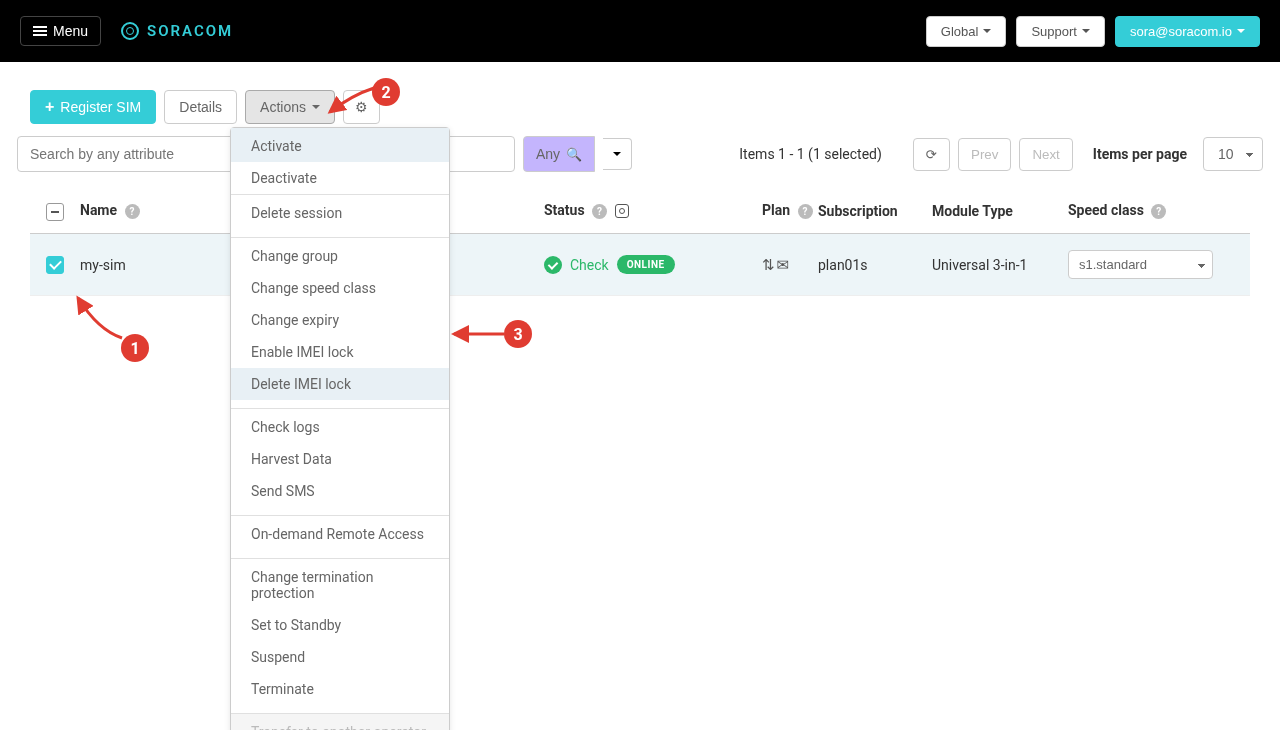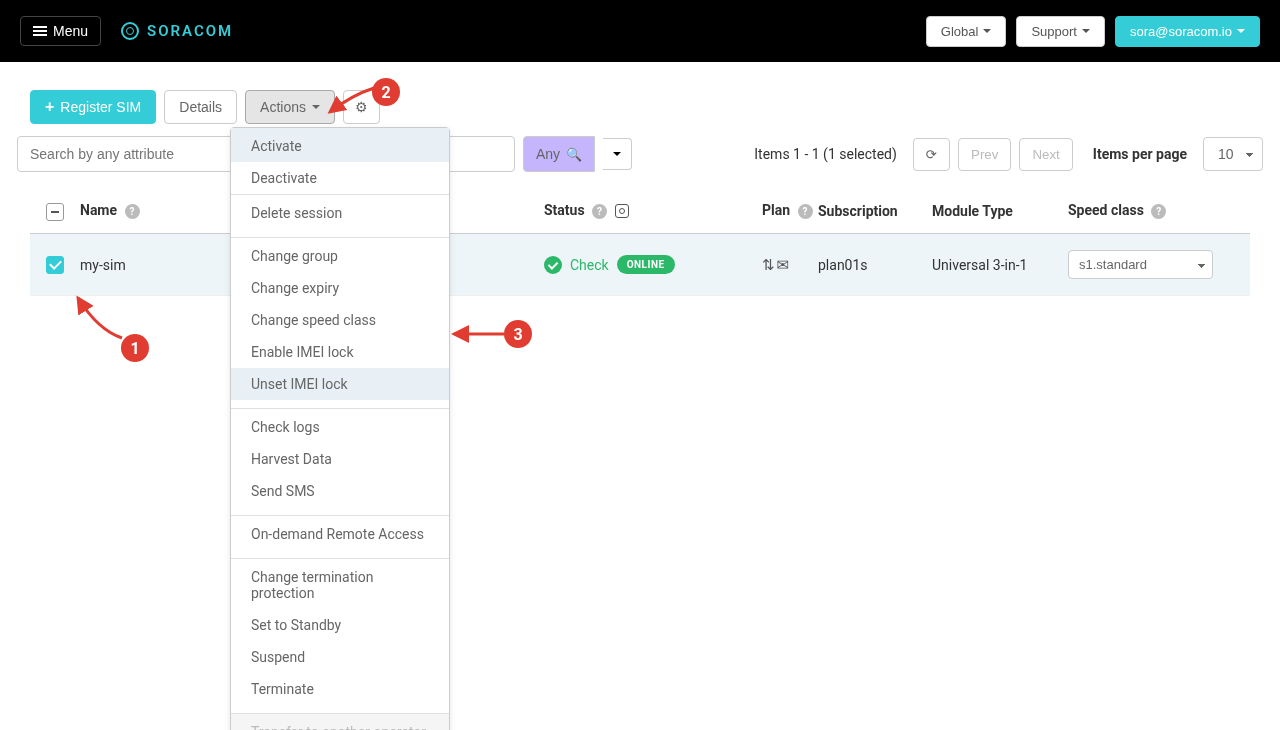--- a/index.html
+++ b/index.html
@@ -30,21 +30,21 @@
 .plus { font-size: 16px; font-weight: bold; line-height: 1; }
 .gear { font-size: 14px; }
 .gear-btn { padding: 8px 11px; }
 
 
 .filter-row { padding: 0 17px 16px; display: flex; align-items: center; gap: 8px; }
 .search-input { flex: 0 0 498px; border: 1px solid #ccc; border-radius: 4px; padding: 9px 12px; font-size: 14px; color: #666; }
 .any-btn { border: 1px solid #ccc; background: #c4b5fd; padding: 9px 12px; cursor: pointer; font-size: 14px; color: #666; display: flex; align-items: center; gap: 6px; border-radius: 4px 0 0 4px; }
 .any-caret-btn { border: 1px solid #ccc; border-left: 0; background: #fff; padding: 13px 10px; cursor: pointer; border-radius: 0 4px 4px 0; display:flex; align-items:center; }
 .spacer { flex: 1; }
-.items-info { color: #333; margin-right: 8px; }
+.items-info { color: #333; margin-right: 23px; }
 .icon-btn { border: 1px solid #ccc; background: #fff; border-radius: 4px; padding: 8px 12px; cursor: pointer; color: #666; }
 .icon-btn:disabled, .icon-btn.disabled { color: #bbb; }
 .ipp-label { font-weight: bold; margin: 0 8px 0 12px; }
 .ipp-select { border: 1px solid #ccc; border-radius: 4px; padding: 8px 28px 8px 14px; font-size: 14px; background: #fff; color:#666; -webkit-appearance: none; appearance: none; background-image: linear-gradient(45deg, transparent 50%, #666 50%), linear-gradient(135deg, #666 50%, transparent 50%); background-position: right 12px top 15px, right 8px top 15px; background-size: 4px 4px, 4px 4px; background-repeat: no-repeat; }
 
 
 .table-wrap { padding: 0 30px; }
 .tbl-head { display: flex; border-bottom: 1px solid #ccc; padding: 12px 0; font-weight: bold; color: #333; align-items: center; }
 .tbl-row { display: flex; border-bottom: 1px solid #eee; padding: 16px 0; align-items: center; background: #edf5f8; }
 .col-check { width: 50px; text-align: center; }
@@ -205,24 +205,24 @@
   </div>
 </div>
 
 <div class="dropdown">
   <div class="dd-item hl dd-group-top">Activate</div>
   <div class="dd-item">Deactivate</div>
   <div class="dd-sep"></div>
   <div class="dd-item dd-group-top">Delete session</div>
   <div class="dd-sep" style="margin-top:8px;"></div>
   <div class="dd-item dd-group-top">Change group</div>
+  <div class="dd-item">Change speed class</div>
   <div class="dd-item">Change expiry</div>
-  <div class="dd-item">Change speed class</div>
   <div class="dd-item">Enable IMEI lock</div>
-  <div class="dd-item hl">Unset IMEI lock</div>
+  <div class="dd-item hl">Delete IMEI lock</div>
   <div class="dd-sep" style="margin-top:8px;"></div>
   <div class="dd-item dd-group-top">Check logs</div>
   <div class="dd-item">Harvest Data</div>
   <div class="dd-item">Send SMS</div>
   <div class="dd-sep" style="margin-top:8px;"></div>
   <div class="dd-item dd-group-top">On-demand Remote Access</div>
   <div class="dd-sep" style="margin-top:8px;"></div>
   <div class="dd-item dd-group-top">Change termination protection</div>
   <div class="dd-item">Set to Standby</div>
   <div class="dd-item">Suspend</div>

